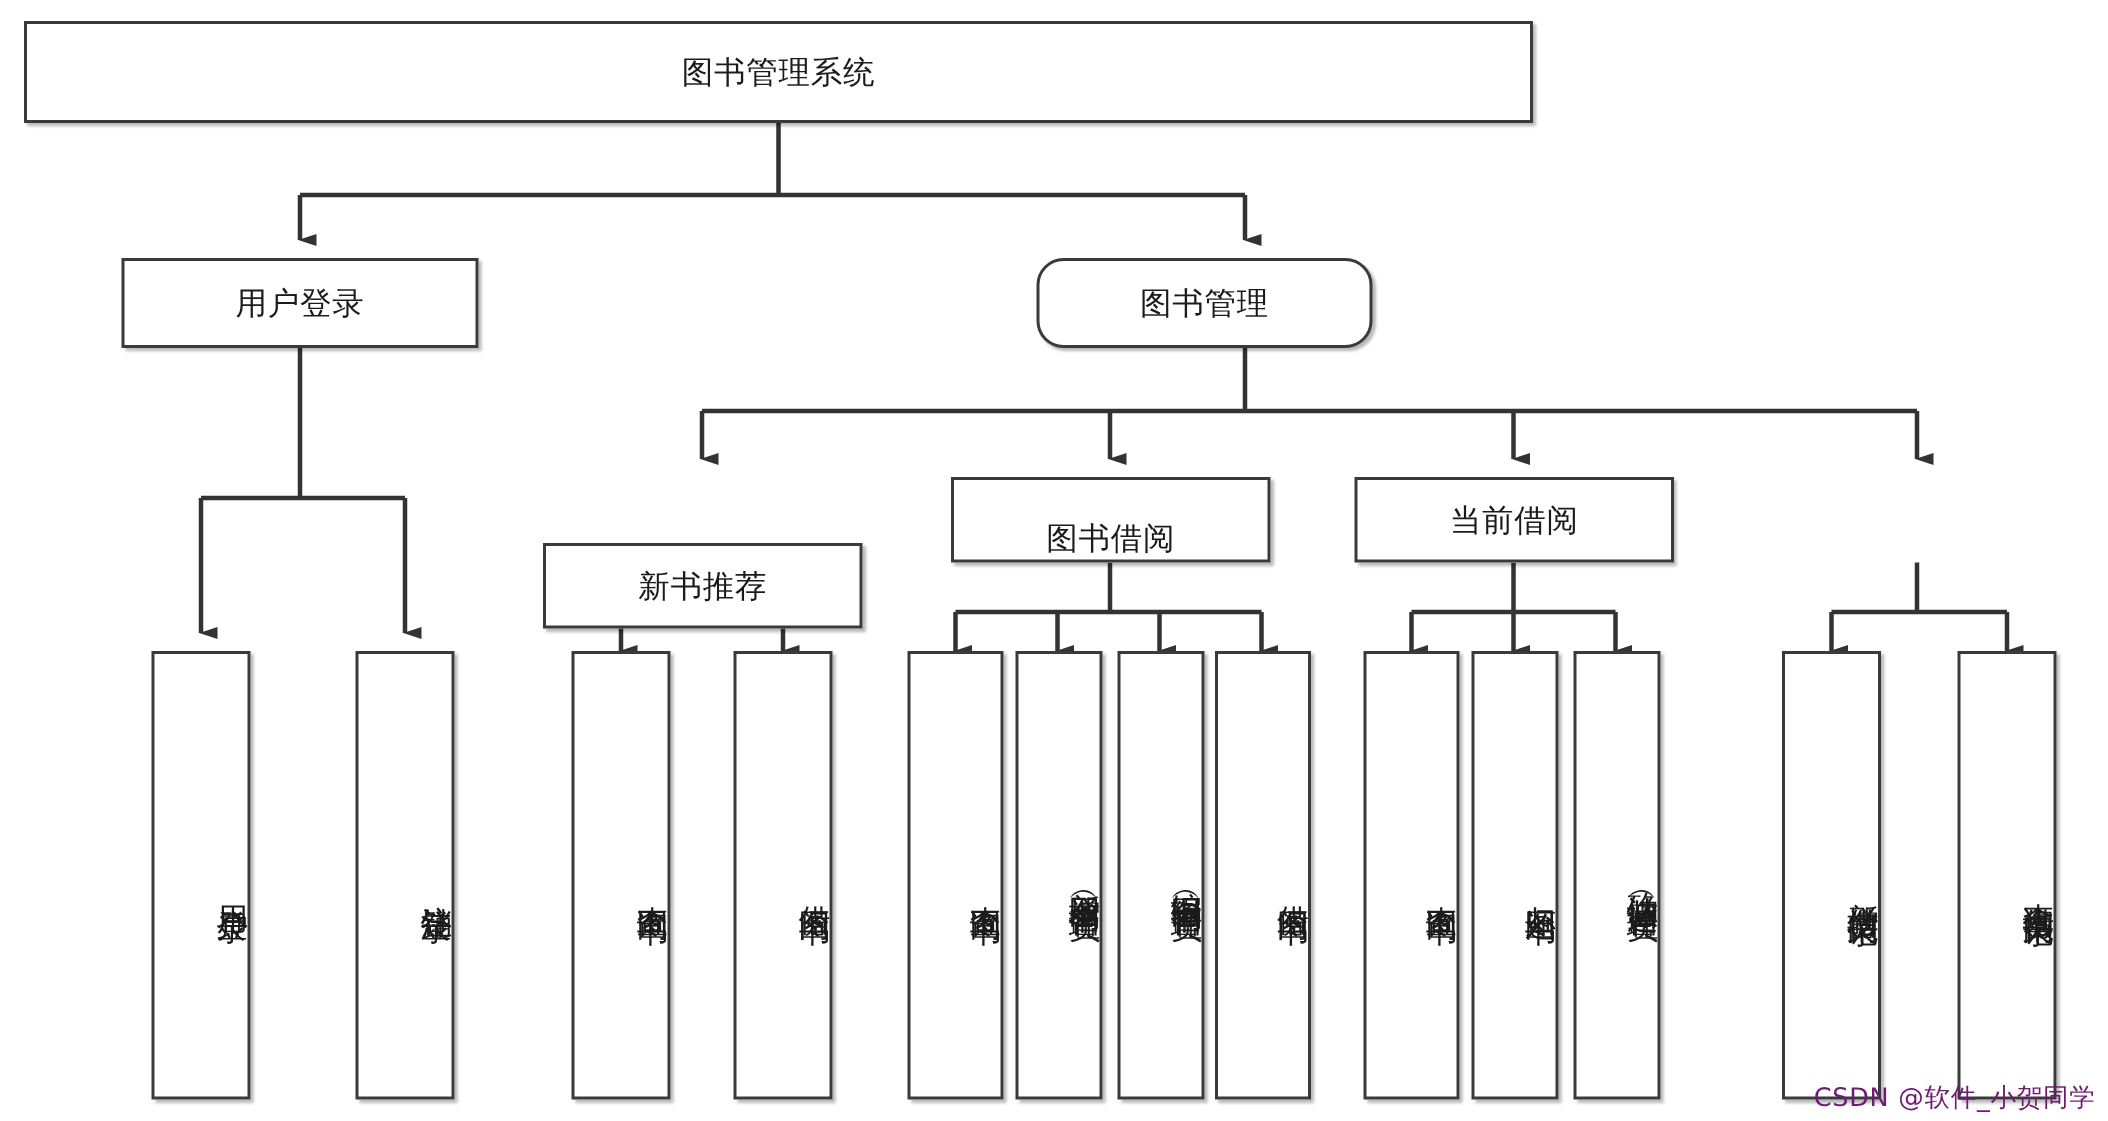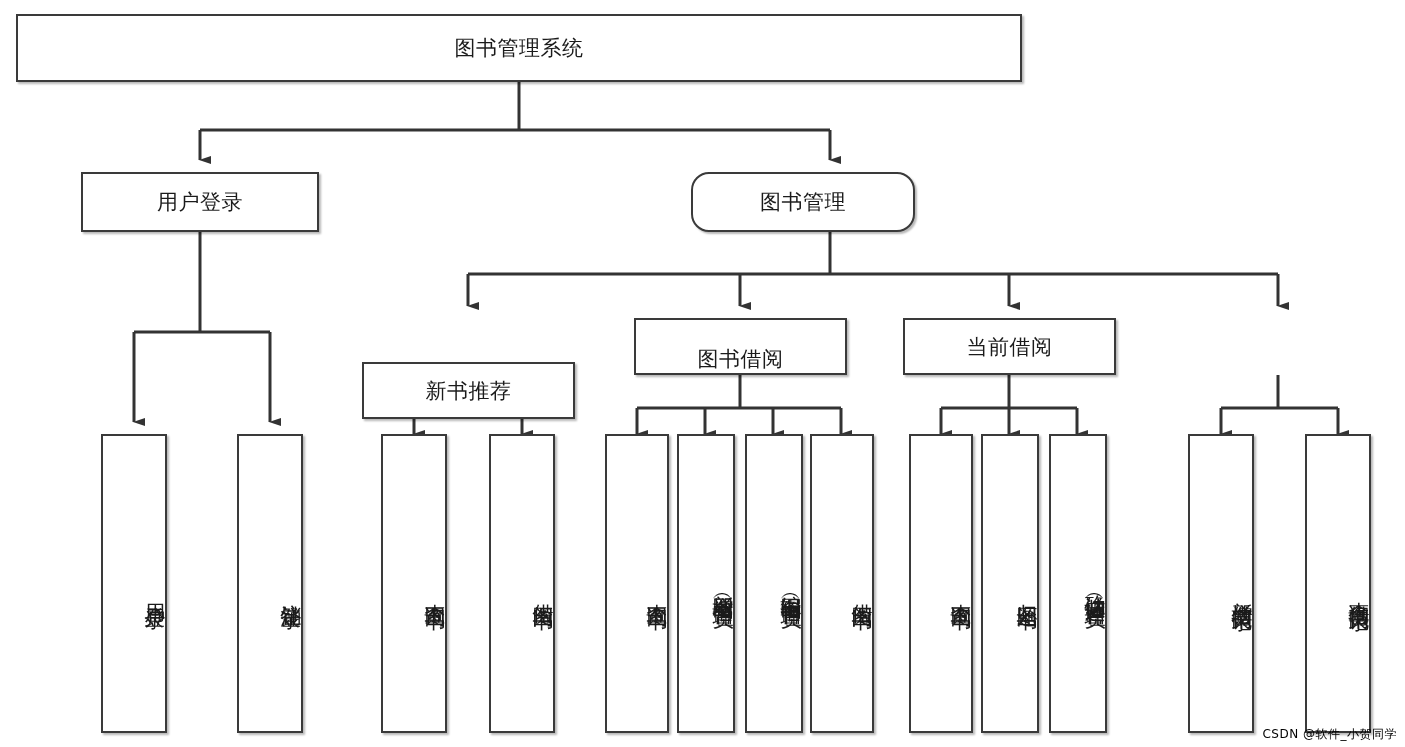--- a/index.html
+++ b/index.html
@@ -50,22 +50,22 @@
     padding-top: 14px;
     line-height: 1.0;
   }
   .node.vert.topalign {
     padding-top: 6px;
   }
   .watermark {
     position: absolute;
     right: 8px;
     bottom: 4px;
-    font-size: 12px;
-    color: #000000;
+    font-size: 17px;
+    color: #701a75;
     letter-spacing: 0.5px;
     white-space: nowrap;
   }
 </style>
 </head>
 <body>
 
 <div id="canvas">
 
   <svg id="wires" viewBox="0 0 1405 747" xmlns="http://www.w3.org/2000/svg">

